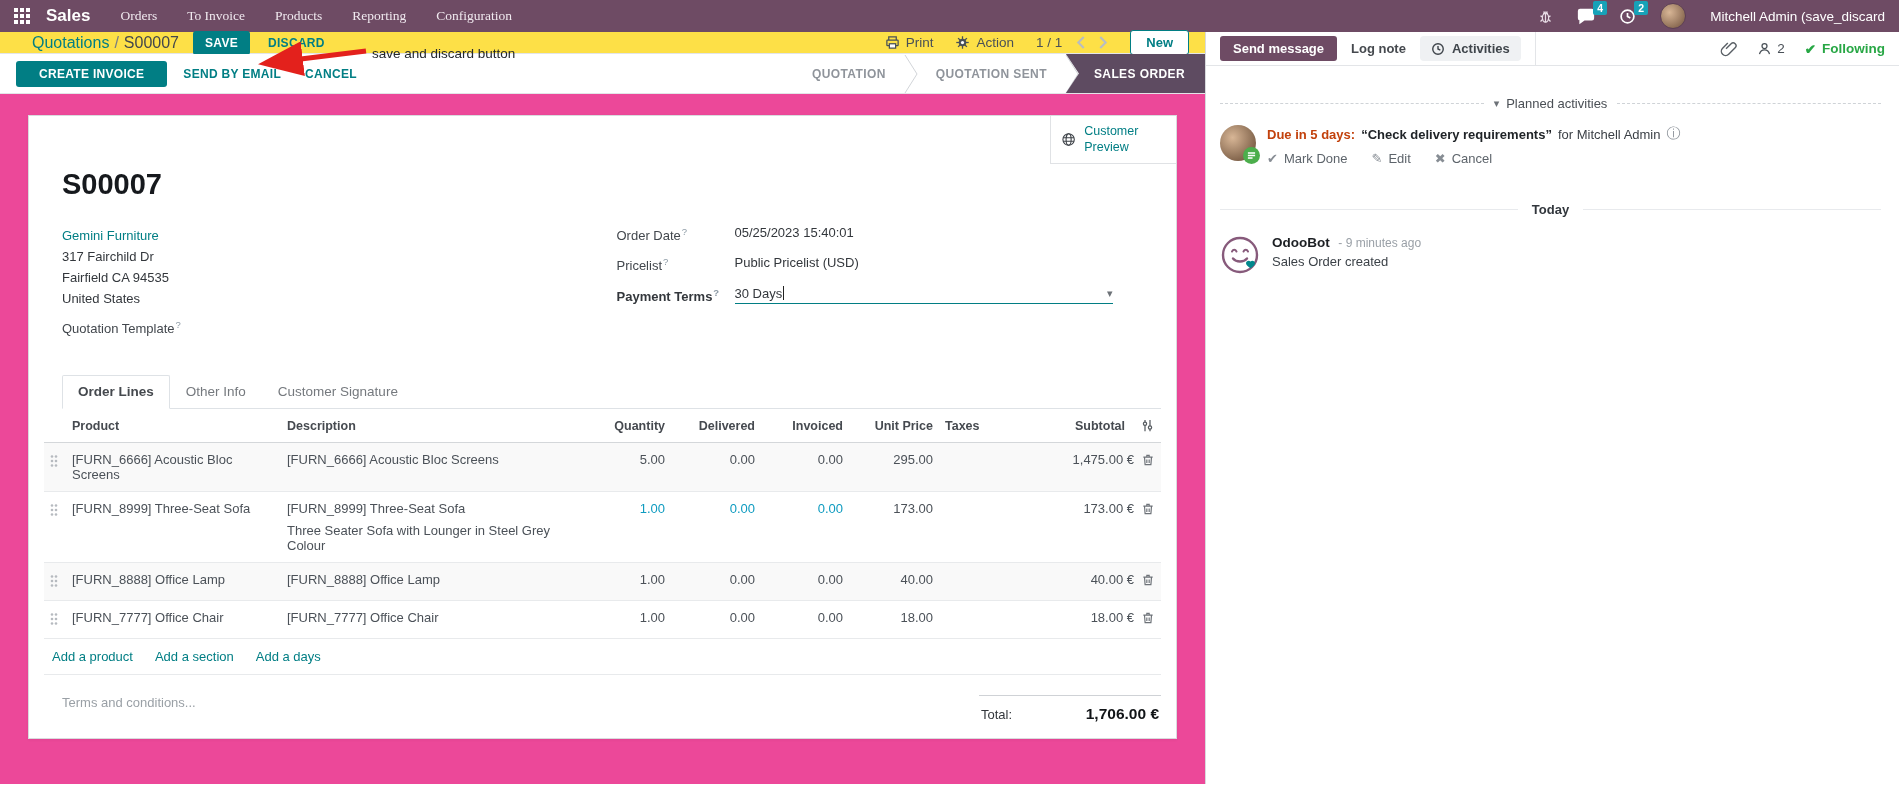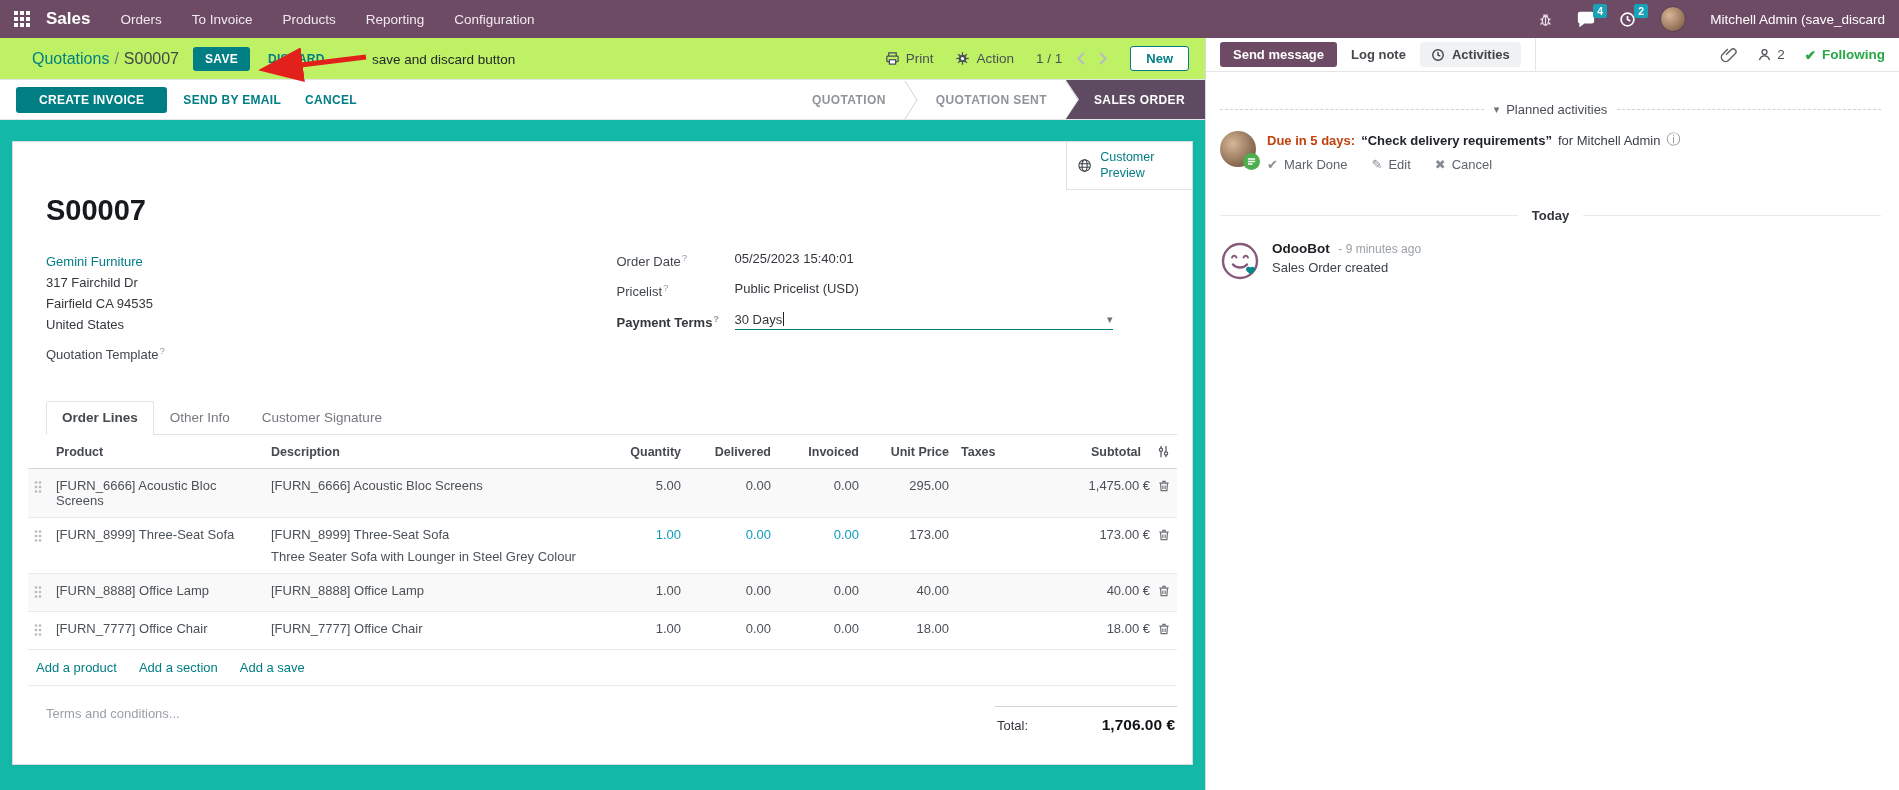--- a/index.html
+++ b/index.html
@@ -1,41 +1,41 @@
 <!DOCTYPE html>
 <html style="--topbar: #6e4b64; --accent: #017e84; --status-active: #5e4b61; --badge: #17a2b8; --annotation: #e3211c; --green: #28a745; --highlight: #0e9bc0;"><head>
 <meta charset="utf-8">
 <style>
   * { margin:0; padding:0; box-sizing:border-box; }
   html,body { width:1899px; height:790px; overflow:hidden; background:#fff;
     font-family:"Liberation Sans", sans-serif; font-size:13px; color:#4c4f55; }
 
   
-  .topbar { height:38px; background:var(--topbar); display:flex; align-items:center;
+  .topbar { height:32px; background:var(--topbar); display:flex; align-items:center;
     padding:0 14px; color:#fff; }
   .apps-grid { display:grid; grid-template-columns:repeat(3,4px); grid-gap:2px; margin-right:16px; cursor:pointer; }
   .apps-grid i { width:4px; height:4px; background:#fff; display:block; }
   .brand { font-size:17px; font-weight:700; margin-right:30px; cursor:pointer; }
-  .menu { display:flex; gap:30px; font-size:13.5px; color:#f0e9ef; }
+  .menu { display:flex; gap:30px; font-size:13.5px; color:#f0e9ef;font-family:Liberation Serif, serif; }
   .menu span { cursor:pointer; }
   .top-right { margin-left:auto; display:flex; align-items:center; gap:24px; }
   .ticon { position:relative; display:flex; align-items:center; cursor:pointer; }
   .badge { position:absolute; top:-7px; right:-12px; background:var(--badge); color:#fff;
     font-size:10.5px; font-weight:700; padding:1px 4px; border-radius:2px; line-height:1.2; }
   .avatar { width:26px; height:26px; border-radius:50%;
     background:radial-gradient(circle at 35% 35%, #d8b696, #8a6a52 75%); border:1px solid #5c3f55; }
   .user-name { font-size:13.5px; white-space:nowrap; max-width:215px; overflow:hidden; }
 
   
   .layout { display:flex; height:752px; }
   .main { width:1205px; display:flex; flex-direction:column; position:relative; }
   .chatter { flex:1; background:#fff; border-left:1px solid #d8dadd; display:flex; flex-direction:column; min-width:0; }
 
   
-  .row1 { height:42px; background:#bef264; border-bottom:1px solid #e3e5e8; display:flex;
+  .row1 { height:22px; background:#fde047; border-bottom:1px solid #e3e5e8; display:flex;
     align-items:center; padding:0 16px 0 32px; }
   .crumb-parent { color:var(--accent); font-size:16px; cursor:pointer; }
   .crumb-sep { color:#777c82; font-size:16px; margin:0 5px; }
   .crumb-current { color:#43474c; font-size:16px; }
   .btn-save { margin-left:14px; background:var(--accent); color:#fff; border:none; border-radius:3px;
     font-size:12px; font-weight:700; padding:5px 12px; letter-spacing:.3px; cursor:pointer; }
   .btn-discard { margin-left:10px; background:none; border:none; color:var(--accent);
     font-size:12px; font-weight:700; letter-spacing:.3px; padding:5px 8px; cursor:pointer; }
   .row1-right { margin-left:auto; display:flex; align-items:center; gap:22px; }
   .cp-link { display:flex; align-items:center; gap:6px; color:#495057; font-size:13.5px; cursor:pointer; }
@@ -56,21 +56,21 @@
   .btn-flat { background:none; border:none; color:var(--accent); font-size:12px; font-weight:700;
     letter-spacing:.3px; padding:6px 8px; margin-left:8px; cursor:pointer; }
   .statusbar { margin-left:auto; display:flex; align-items:stretch; height:100%; }
   .stage { display:flex; align-items:center; padding:0 18px; font-size:12px; font-weight:700;
     letter-spacing:.4px; color:#8f949b; cursor:pointer; white-space:nowrap; }
   .stage-sep { display:flex; align-items:center; }
   .stage.active { background:var(--status-active); color:#fff; padding:0 20px 0 28px;
     clip-path:polygon(0 0, 100% 0, 100% 100%, 0 100%, 13px 50%); margin-left:-13px; }
 
   
-  .form-area { flex:1; background:#14b8a6; padding:21px 12px 0; overflow:hidden; }
+  .form-area { flex:1; background:#ec4899; padding:21px 28px 0; overflow:hidden; }
   .sheet { position:relative; background:#fff; border:1px solid #d9dbde; height:624px;
     box-shadow:0 1px 3px rgba(0,0,0,.05); }
   .cust-preview { position:absolute; top:0; right:0; width:126px; height:48px;
     border-left:1px solid #e0e2e5; border-bottom:1px solid #e0e2e5; display:flex; align-items:center;
     gap:8px; padding:0 10px; cursor:pointer; }
   .cust-preview span { color:var(--accent); font-size:12.5px; line-height:1.25; }
 
   .sheet-title { margin:52px 0 24px 33px; font-size:29px; font-weight:600; color:#16191d; }
   .fields { display:flex; margin:0 33px; }
   .fcol { width:50%; }
@@ -484,21 +484,21 @@
                       </svg>
                     </span></span>
                 </td>
               </tr>
             </tbody>
         </table>
 
         <div class="add-links">
           <a>Add a product</a>
           <a>Add a section</a>
-          <a>Add a save</a>
+          <a>Add a days</a>
         </div>
 
         <div class="below-table">
           <div class="terms">Terms and conditions...</div>
           <div class="totals">
             <span class="tlabel">Total:</span>
             <span class="tvalue">1,706.00 €</span>
           </div>
         </div>
 

